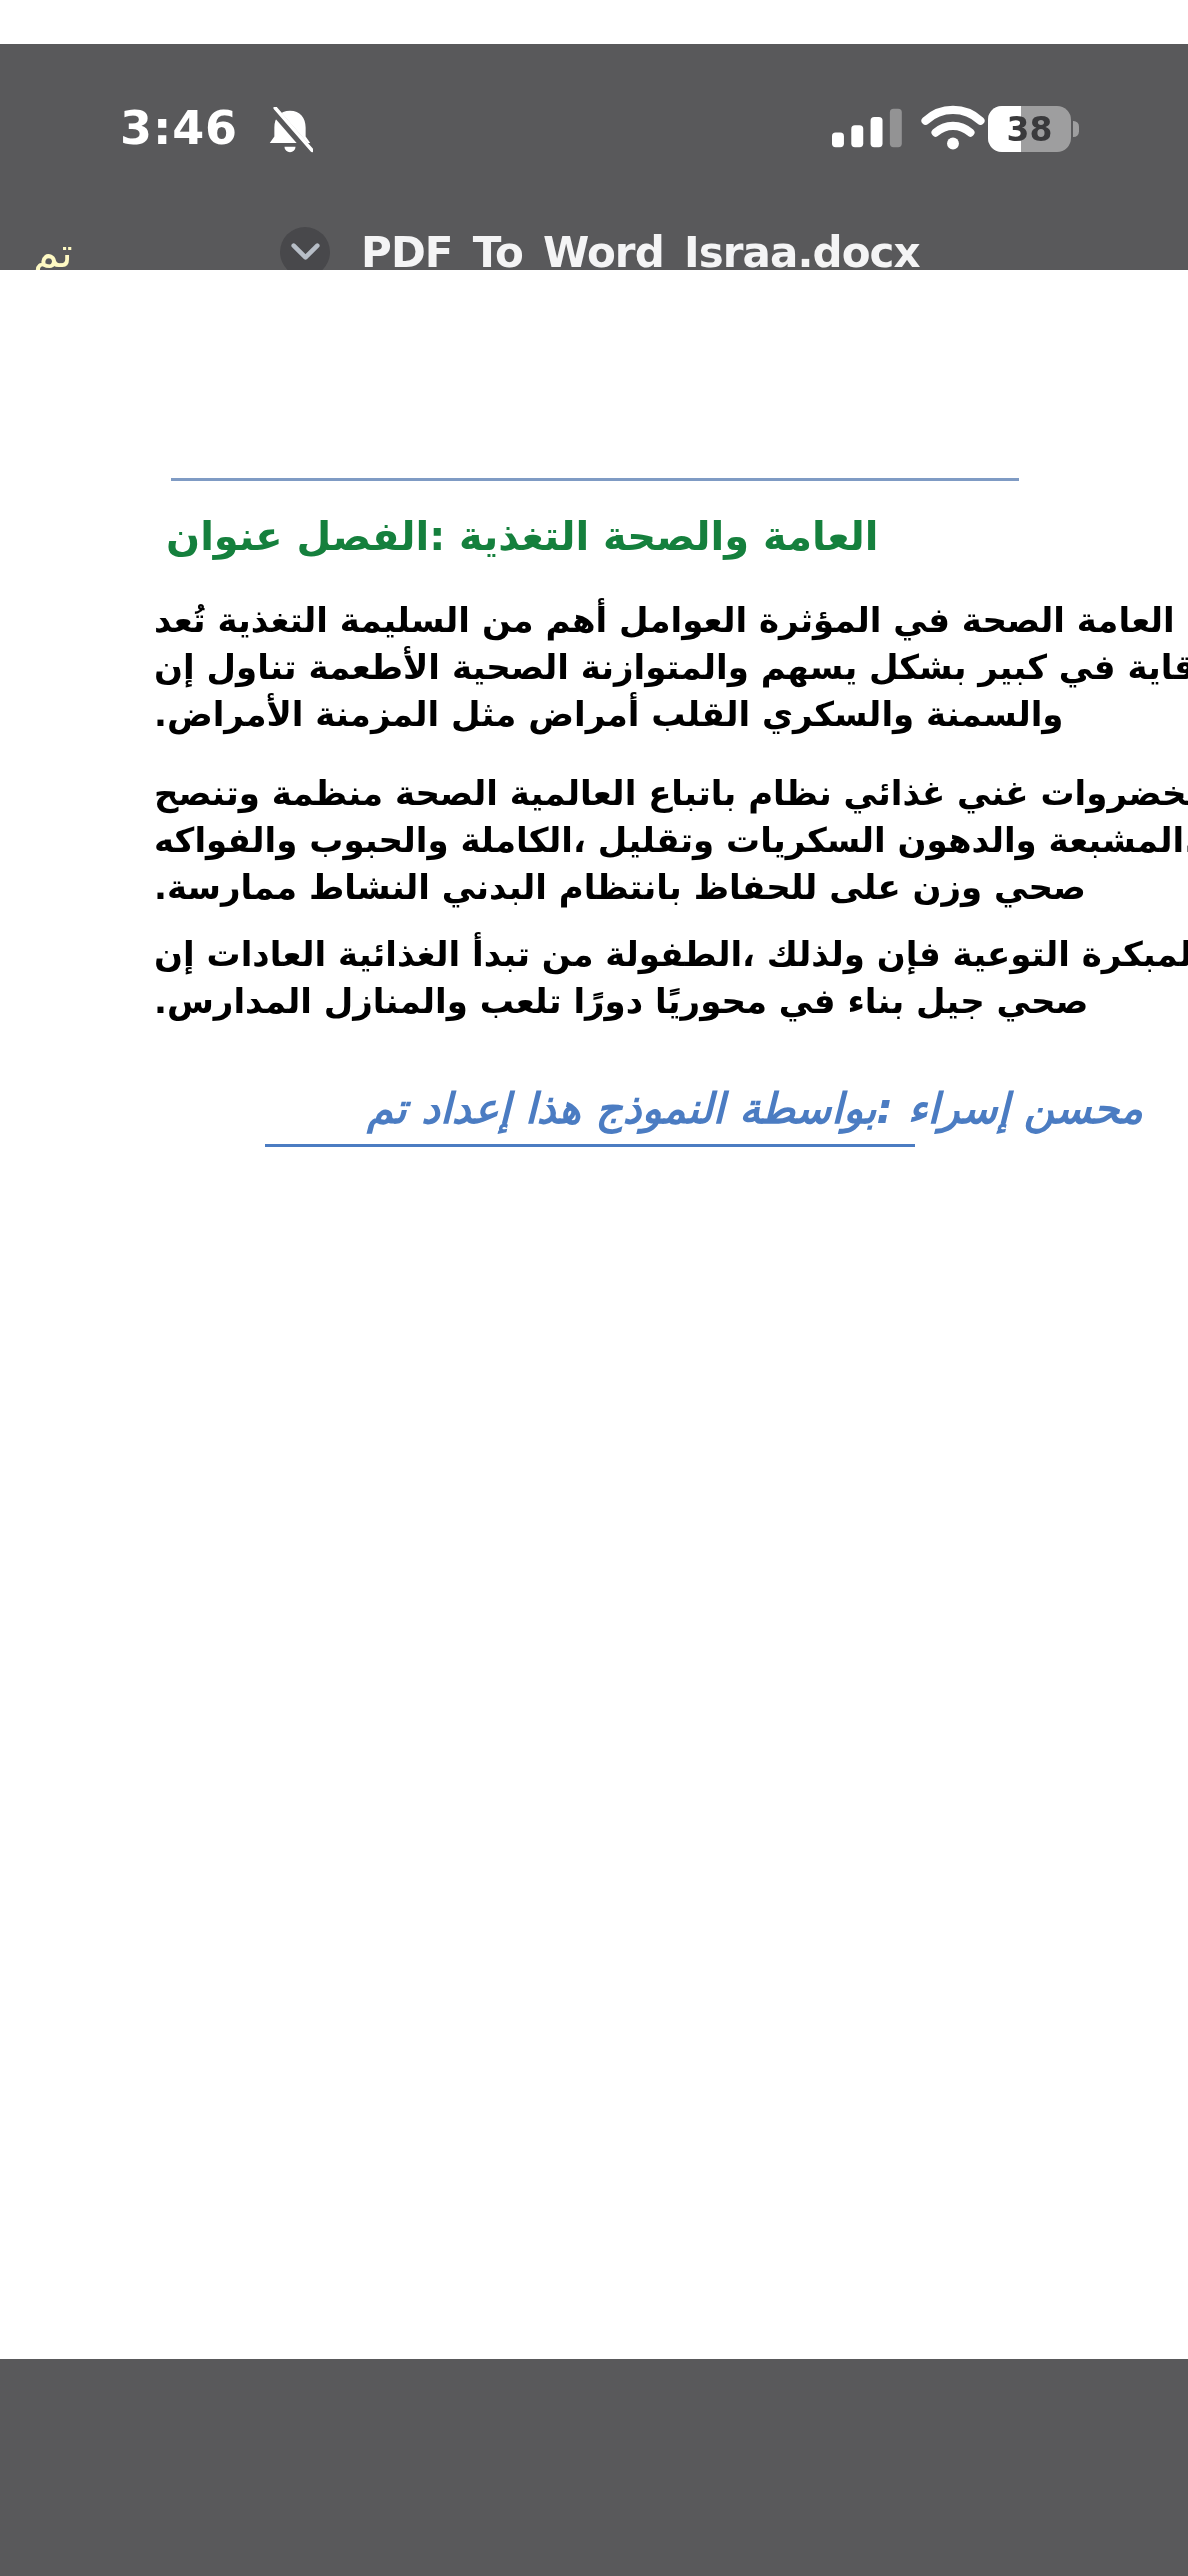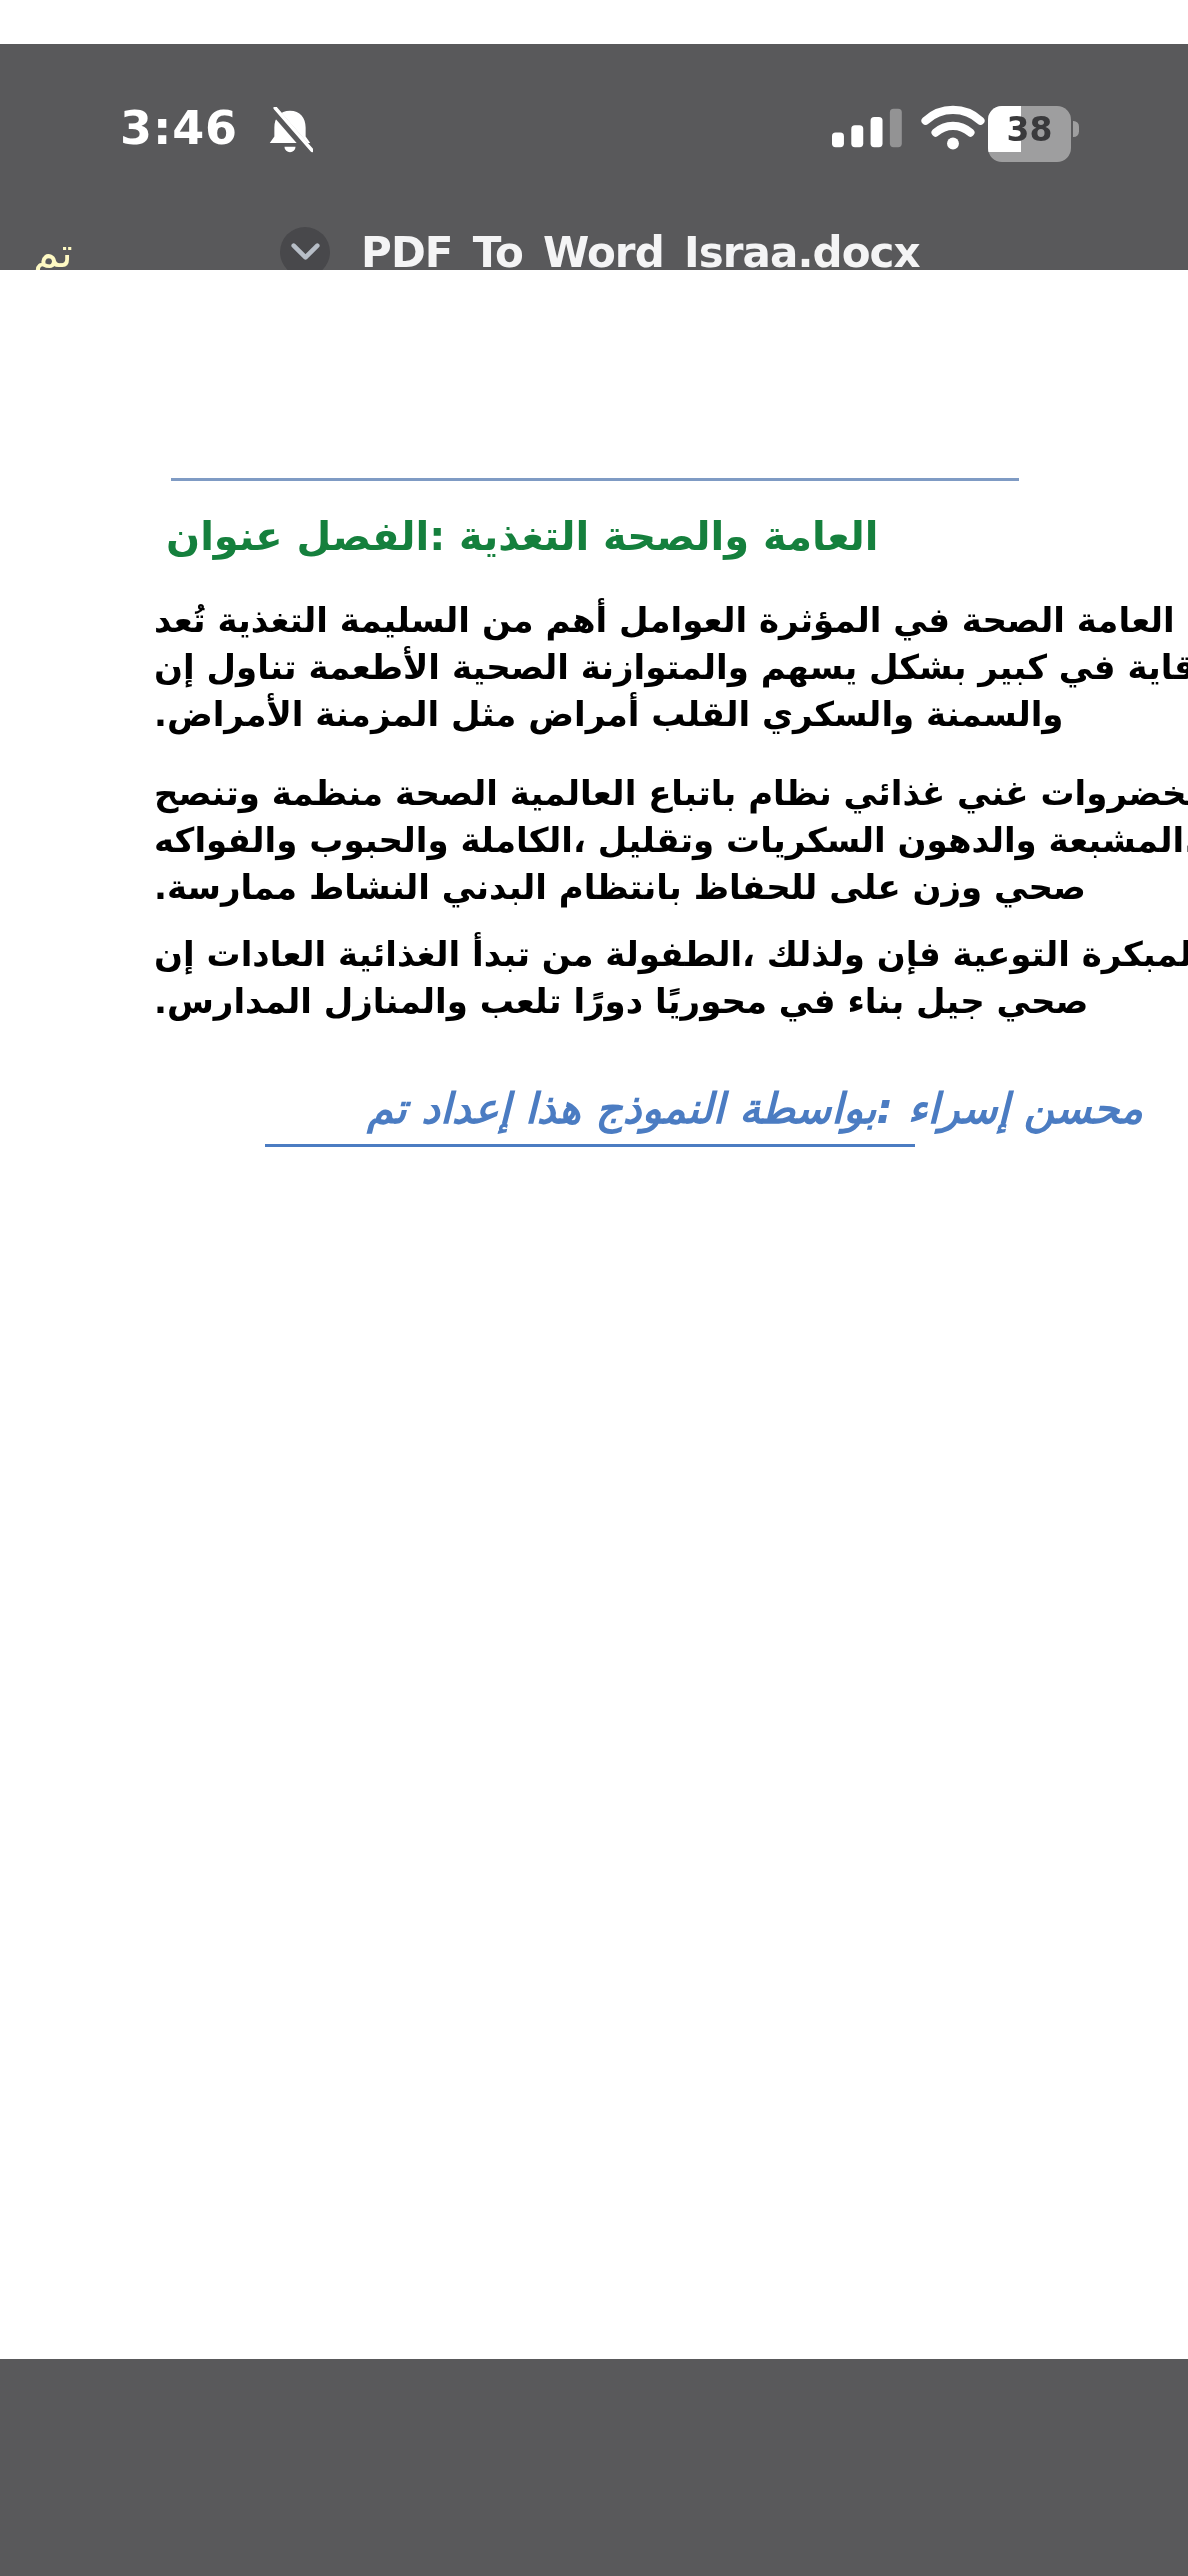--- a/index.html
+++ b/index.html
@@ -6,21 +6,21 @@
   body{width:1188px;height:2576px;background:#ffffff;font-family:"DejaVu Sans",sans-serif;}
   .screen{position:relative;width:1188px;height:2576px;overflow:hidden;background:#ffffff;}
 
   
   .band-top{position:absolute;left:0;top:0;width:1188px;height:270px;background:#59595b;margin-top:44px;}
   .status-time{position:absolute;left:120px;top:57px;font-size:46px;font-weight:700;color:#ffffff;letter-spacing:0.9px;}
   .bell-icon{position:absolute;left:267px;top:63px;}
   .signal-icon{position:absolute;left:832px;top:61px;}
   .wifi-icon{position:absolute;left:921px;top:61px;}
   .battery{position:absolute;left:988px;top:62px;width:88px;height:46px;}
-  .battery-body{position:absolute;left:0;top:0;width:83px;height:56px;border-radius:14px;background:rgba(255,255,255,0.42);overflow:hidden;}
+  .battery-body{position:absolute;left:0;top:0;width:83px;height:46px;border-radius:14px;background:rgba(255,255,255,0.42);overflow:hidden;}
   .battery-fill{position:absolute;left:0;top:0;width:40%;height:46px;background:#ffffff;}
   .battery-num{position:absolute;left:0;top:0;width:83px;height:46px;text-align:center;line-height:48px;font-size:33px;font-weight:700;color:#3a3a3c;}
   .battery-nub{position:absolute;left:85px;top:14.7px;width:6.4px;height:16.6px;border-radius:0 5.5px 5.5px 0;background:rgba(255,255,255,0.42);}
 
   .done-btn{position:absolute;left:33px;top:184px;background:none;border:none;padding:0;font-family:"DejaVu Sans",sans-serif;font-size:42px;font-weight:400;color:#fef9c3;cursor:pointer;}
   .chev-circle{position:absolute;left:280px;top:183px;width:50px;height:50px;border-radius:50%;background:#48484b;display:flex;align-items:center;justify-content:center;cursor:pointer;}
   .doc-filename{position:absolute;left:361px;top:184px;font-size:42px;font-weight:700;color:#f4f4f5;letter-spacing:-0.9px;white-space:nowrap;}
 
   
   .page{position:absolute;left:0;top:270px;width:1188px;height:2089px;background:#ffffff;}

